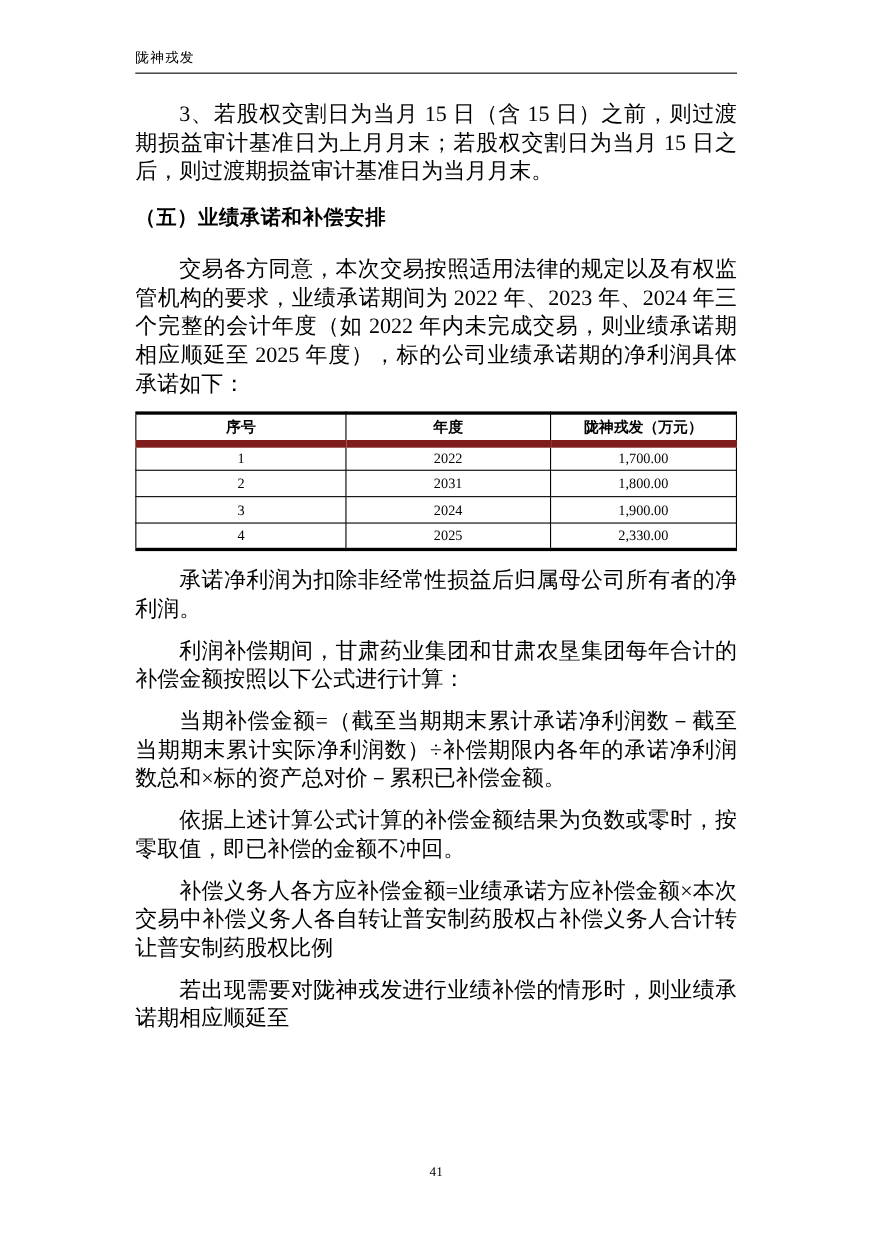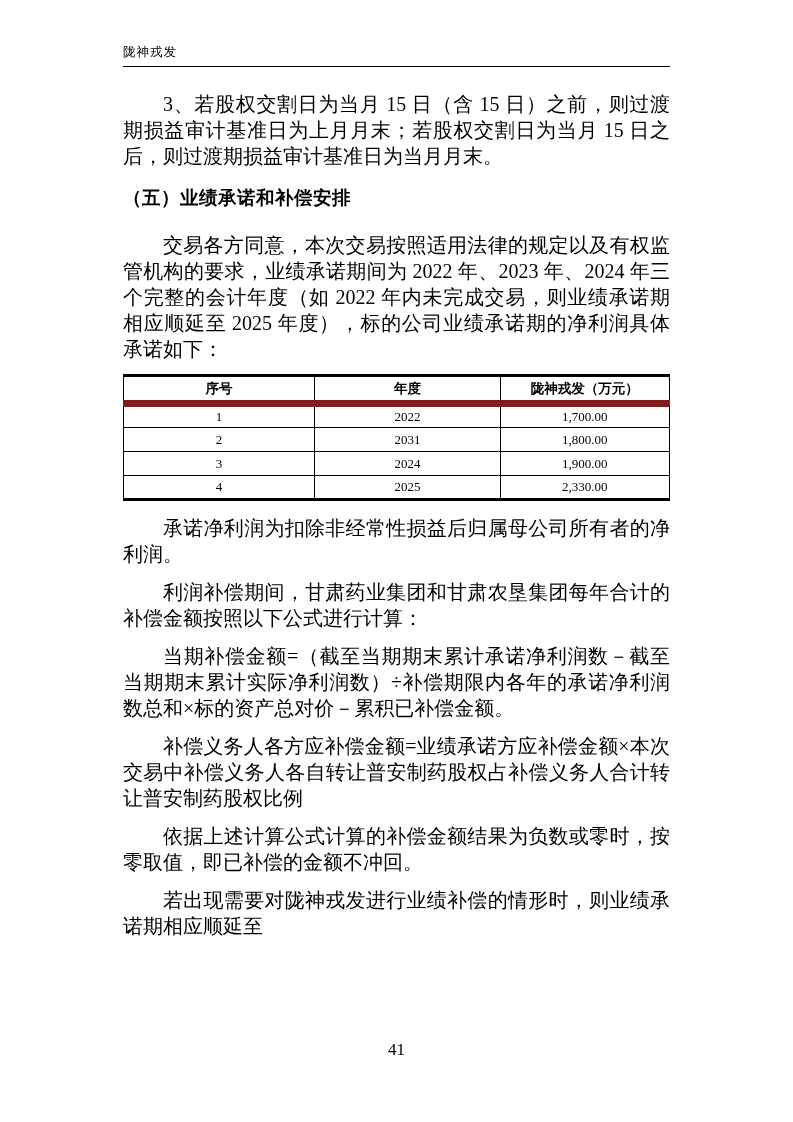--- a/index.html
+++ b/index.html
@@ -66,25 +66,25 @@
   }
   table.commit td {
     font-size: 13px;
     height: 24px;
   }
   table.commit .col1 { width: 35%; }
   table.commit .col2 { width: 34%; }
   table.commit .col3 { width: 31%; }
   .footer {
     position: absolute;
-    bottom: 62px;
+    bottom: 49px;
     left: 0;
     width: 100%;
     text-align: center;
-    font-size: 17px;
+    font-size: 12px;
   }
 </style>
 </head>
 <body>
 
 <div class="page">
 
   <div class="header">
     <span class="hdr-left">陇神戎发</span>
   </div>
@@ -130,23 +130,23 @@
       </tbody>
     </table>
 
     <p class="para">承诺净利润为扣除非经常性损益后归属母公司所有者的净利润。</p>
 
 
     <p class="para">利润补偿期间，甘肃药业集团和甘肃农垦集团每年合计的补偿金额按照以下公式进行计算：</p>
 
     <p class="para">当期补偿金额=（截至当期期末累计承诺净利润数－截至当期期末累计实际净利润数）÷补偿期限内各年的承诺净利润数总和×标的资产总对价－累积已补偿金额。</p>
 
+    <p class="para">依据上述计算公式计算的补偿金额结果为负数或零时，按零取值，即已补偿的金额不冲回。</p>
+
     <p class="para">补偿义务人各方应补偿金额=业绩承诺方应补偿金额×本次交易中补偿义务人各自转让普安制药股权占补偿义务人合计转让普安制药股权比例</p>
-
-    <p class="para">依据上述计算公式计算的补偿金额结果为负数或零时，按零取值，即已补偿的金额不冲回。</p>
 
 
     <p class="para">若出现需要对陇神戎发进行业绩补偿的情形时，则业绩承诺期相应顺延至</p>
 
   </div>
 
   <div class="footer">
     <span>41</span>
   </div>
 

